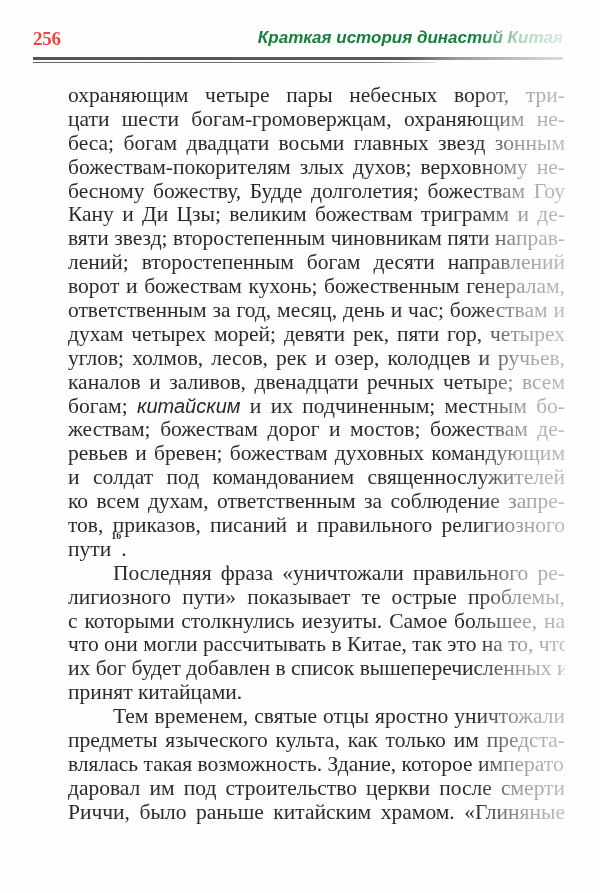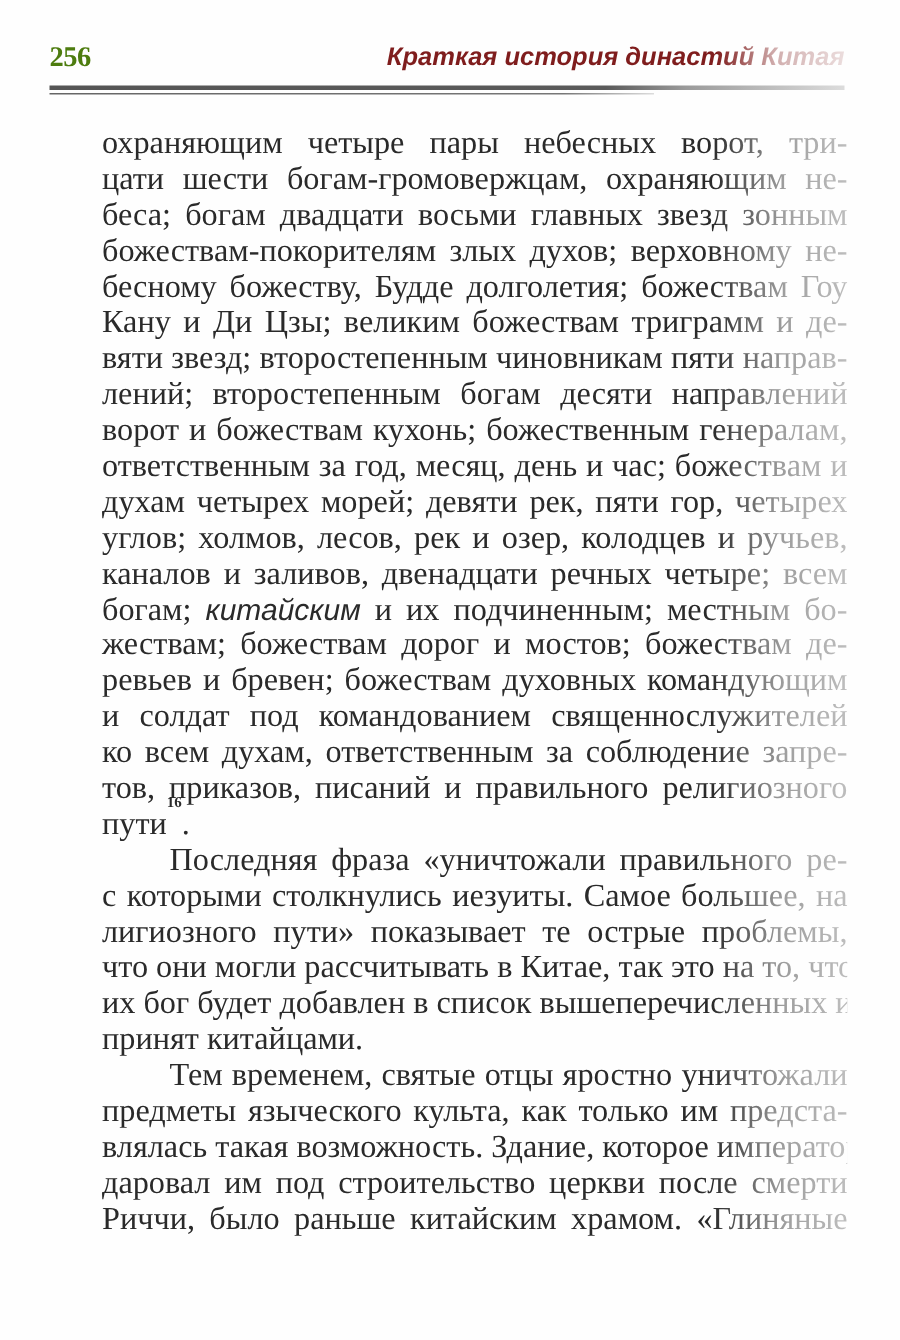--- a/index.html
+++ b/index.html
@@ -28,32 +28,32 @@
     width: 530px;
     height: 26px;
   }
   .page-number {
     position: absolute;
     left: 0;
     top: 0;
     font-family: "Liberation Serif", serif;
     font-size: 19px;
     font-weight: bold;
-    color: #4d7c0f;
+    color: #ef4444;
     letter-spacing: -0.3px;
   }
   .book-title {
     position: absolute;
     right: 0;
     top: 0;
     font-family: "Liberation Sans", sans-serif;
     font-size: 17px;
     font-weight: bold;
     font-style: italic;
-    color: #7f1d1d;
+    color: #15803d;
     white-space: nowrap;
     -webkit-mask-image: linear-gradient(to right, #000 0%, #000 72%, rgba(0,0,0,0.35) 85%, rgba(0,0,0,0.15) 100%);
     mask-image: linear-gradient(to right, #000 0%, #000 72%, rgba(0,0,0,0.35) 85%, rgba(0,0,0,0.15) 100%);
   }
   .header-rule {
     position: absolute;
     left: 33px;
     top: 57px;
     width: 530px;
     height: 6px;
@@ -149,22 +149,22 @@
       <span class="line">жествам; божествам дорог и мостов; божествам де-</span>
       <span class="line">ревьев и бревен; божествам духовных командующим</span>
       <span class="line">и солдат под командованием священнослужителей</span>
       <span class="line">ко всем духам, ответственным за соблюдение запре-</span>
       <span class="line">тов, приказов, писаний и правильного религиозного</span>
       <span class="line last"><span>пути</span><sup class="fn">16</sup><span>.</span></span>
     </div>
 
     <div class="paragraph">
       <span class="line indent">Последняя фраза «уничтожали правильного ре-</span>
+      <span class="line">лигиозного пути» показывает те острые проблемы,</span>
       <span class="line">с которыми столкнулись иезуиты. Самое большее, на</span>
-      <span class="line">лигиозного пути» показывает те острые проблемы,</span>
       <span class="line">что они могли рассчитывать в Китае, так это на то, что</span>
       <span class="line">их бог будет добавлен в список вышеперечисленных и</span>
       <span class="line last">принят китайцами.</span>
     </div>
 
     <div class="paragraph">
       <span class="line indent">Тем временем, святые отцы яростно уничтожали</span>
       <span class="line">предметы языческого культа, как только им предста-</span>
       <span class="line">влялась такая возможность. Здание, которое император</span>
       <span class="line">даровал им под строительство церкви после смерти</span>

